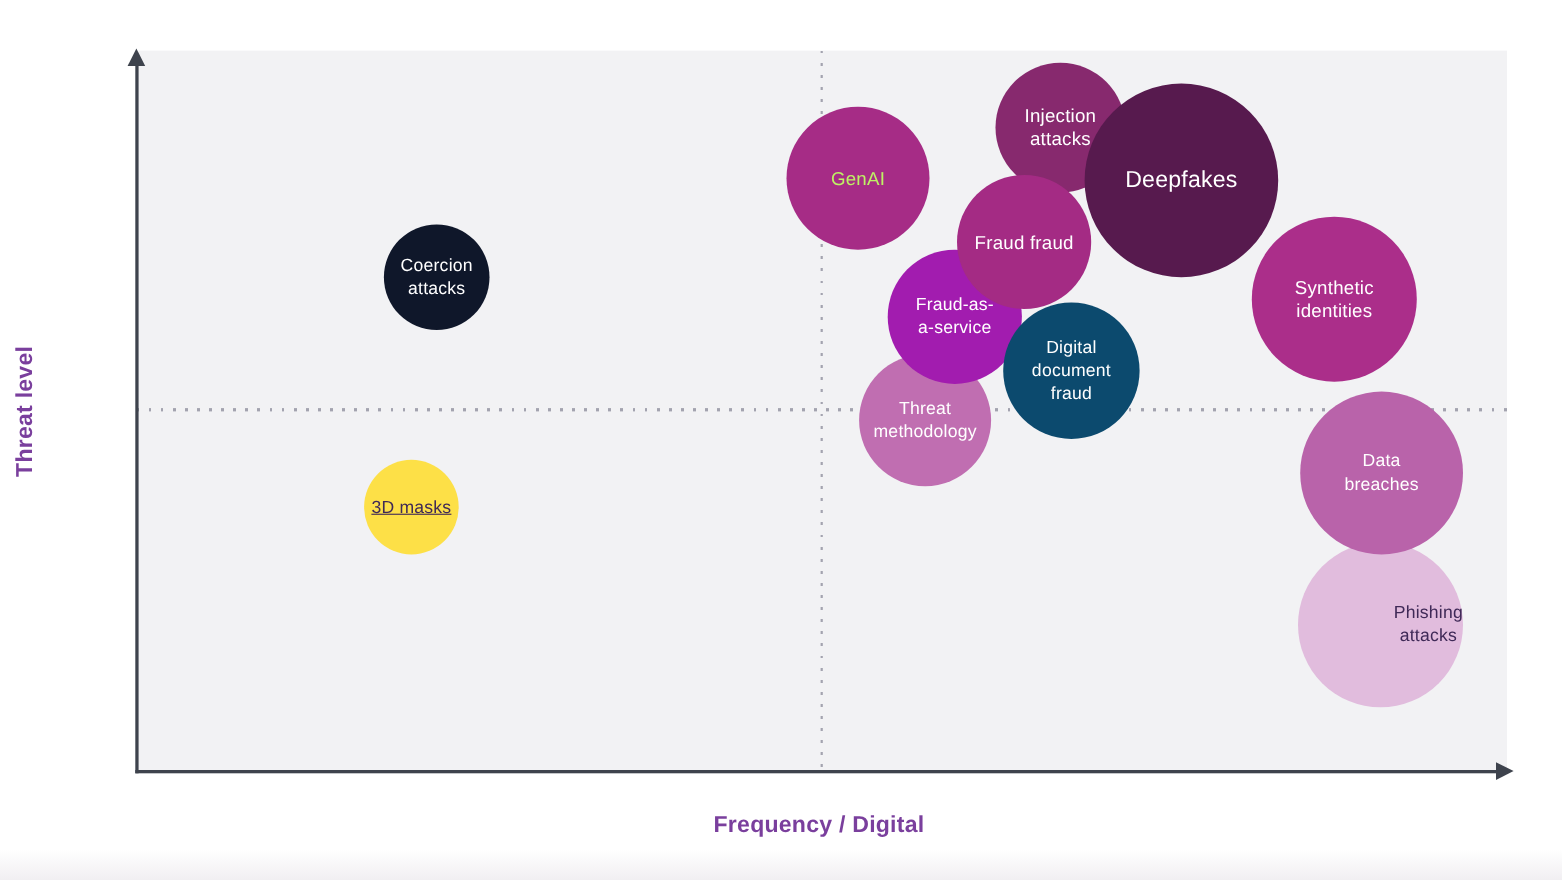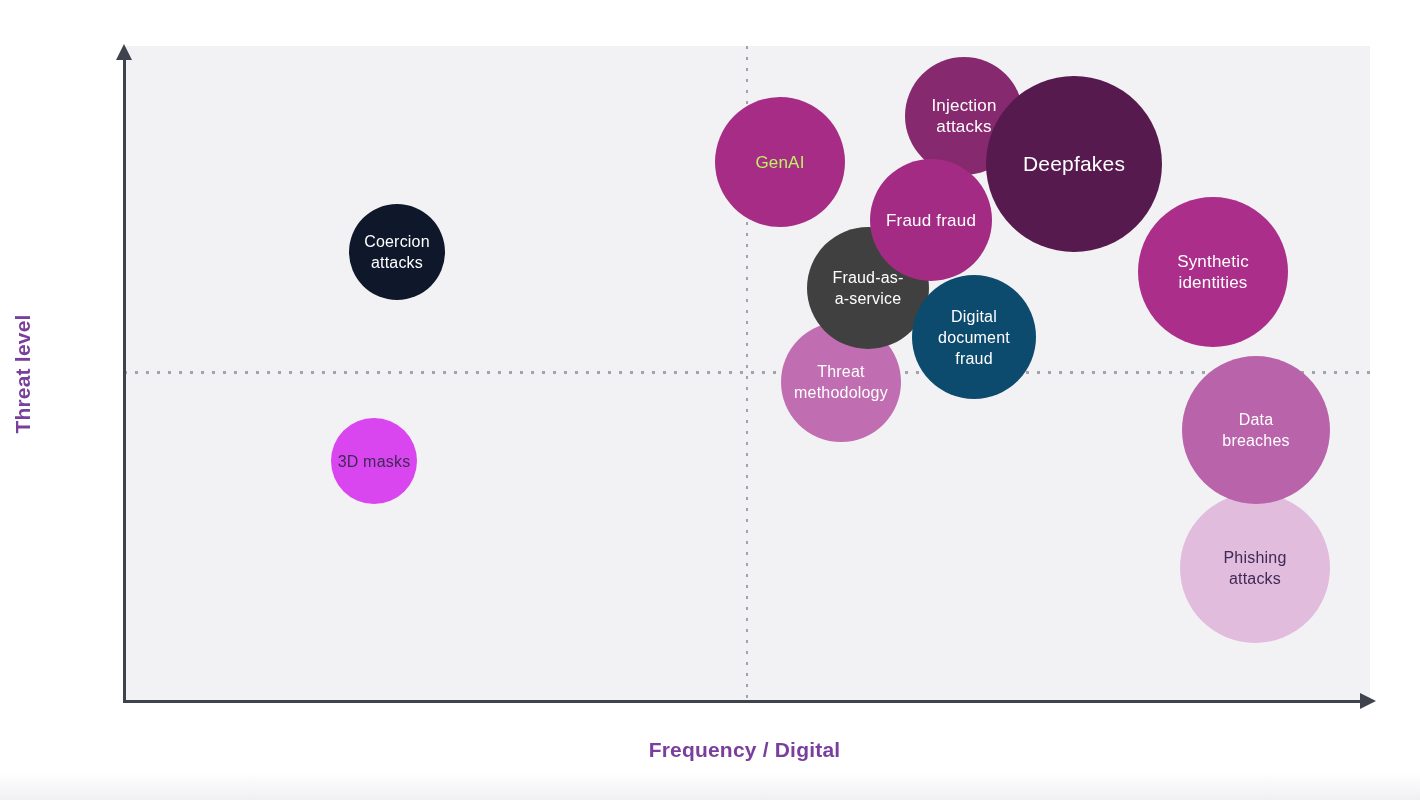--- a/index.html
+++ b/index.html
@@ -130,21 +130,21 @@
 </head>
 <body>
 
 <div id="stage">
   <div id="plot-bg"></div>
 
   <div class="gridline-h"></div>
   <div class="gridline-v"></div>
 
   <div id="bubbles-layer">
-      <div class="bubble" style="left: 331px; top: 418px; width: 86px; height: 86px; background: #d946ef; color: rgb(63, 41, 87);">
+      <div class="bubble" style="left: 331px; top: 418px; width: 86px; height: 86px; background: #fde047; color: rgb(63, 41, 87); text-decoration: underline;">
         <div class="bubble-label" style="font-size: 16px;">
           <div>3D masks</div>
         </div>
       </div>
       <div class="bubble" style="left: 349px; top: 204px; width: 96px; height: 96px; background: #0f172a; color: rgb(255, 255, 255);">
         <div class="bubble-label" style="font-size: 16px;">
           <div>Coercion</div>
           <div>attacks</div>
         </div>
       </div>
@@ -158,21 +158,21 @@
           <div>Injection</div>
           <div>attacks</div>
         </div>
       </div>
       <div class="bubble" style="left: 781px; top: 322px; width: 120px; height: 120px; background: rgb(192, 110, 177); color: rgb(255, 255, 255);">
         <div class="bubble-label" style="font-size: 16px;">
           <div>Threat</div>
           <div>methodology</div>
         </div>
       </div>
-      <div class="bubble" style="left: 807px; top: 227px; width: 122px; height: 122px; background: #404040; color: rgb(255, 255, 255);">
+      <div class="bubble" style="left: 807px; top: 227px; width: 122px; height: 122px; background: #a21caf; color: rgb(255, 255, 255);">
         <div class="bubble-label" style="font-size: 16px;">
           <div>Fraud-as-</div>
           <div>a-service</div>
         </div>
       </div>
       <div class="bubble" style="left: 870px; top: 159px; width: 122px; height: 122px; background: rgb(164, 43, 132); color: rgb(255, 255, 255);">
         <div class="bubble-label" style="font-size: 17px;">
           <div>Fraud fraud</div>
         </div>
       </div>
@@ -187,21 +187,21 @@
         <div class="bubble-label" style="font-size: 21px; line-height: 26px;">
           <div>Deepfakes</div>
         </div>
       </div>
       <div class="bubble" style="left: 1138px; top: 197px; width: 150px; height: 150px; background: rgb(171, 46, 138); color: rgb(255, 255, 255);">
         <div class="bubble-label" style="font-size: 17px;">
           <div>Synthetic</div>
           <div>identities</div>
         </div>
       </div>
-      <div class="bubble" style="left: 1180px; top: 493px; width: 150px; height: 150px; background: rgb(225, 188, 221); color: rgb(63, 41, 87);">
+      <div class="bubble" style="left: 1180px; top: 493px; width: 150px; height: 150px; background: rgb(225, 188, 221); color: rgb(63, 41, 87); justify-content: flex-end;">
         <div class="bubble-label" style="font-size: 16px;">
           <div>Phishing</div>
           <div>attacks</div>
         </div>
       </div>
       <div class="bubble" style="left: 1182px; top: 356px; width: 148px; height: 148px; background: rgb(185, 99, 170); color: rgb(255, 255, 255);">
         <div class="bubble-label" style="font-size: 16px;">
           <div>Data</div>
           <div>breaches</div>
         </div>

